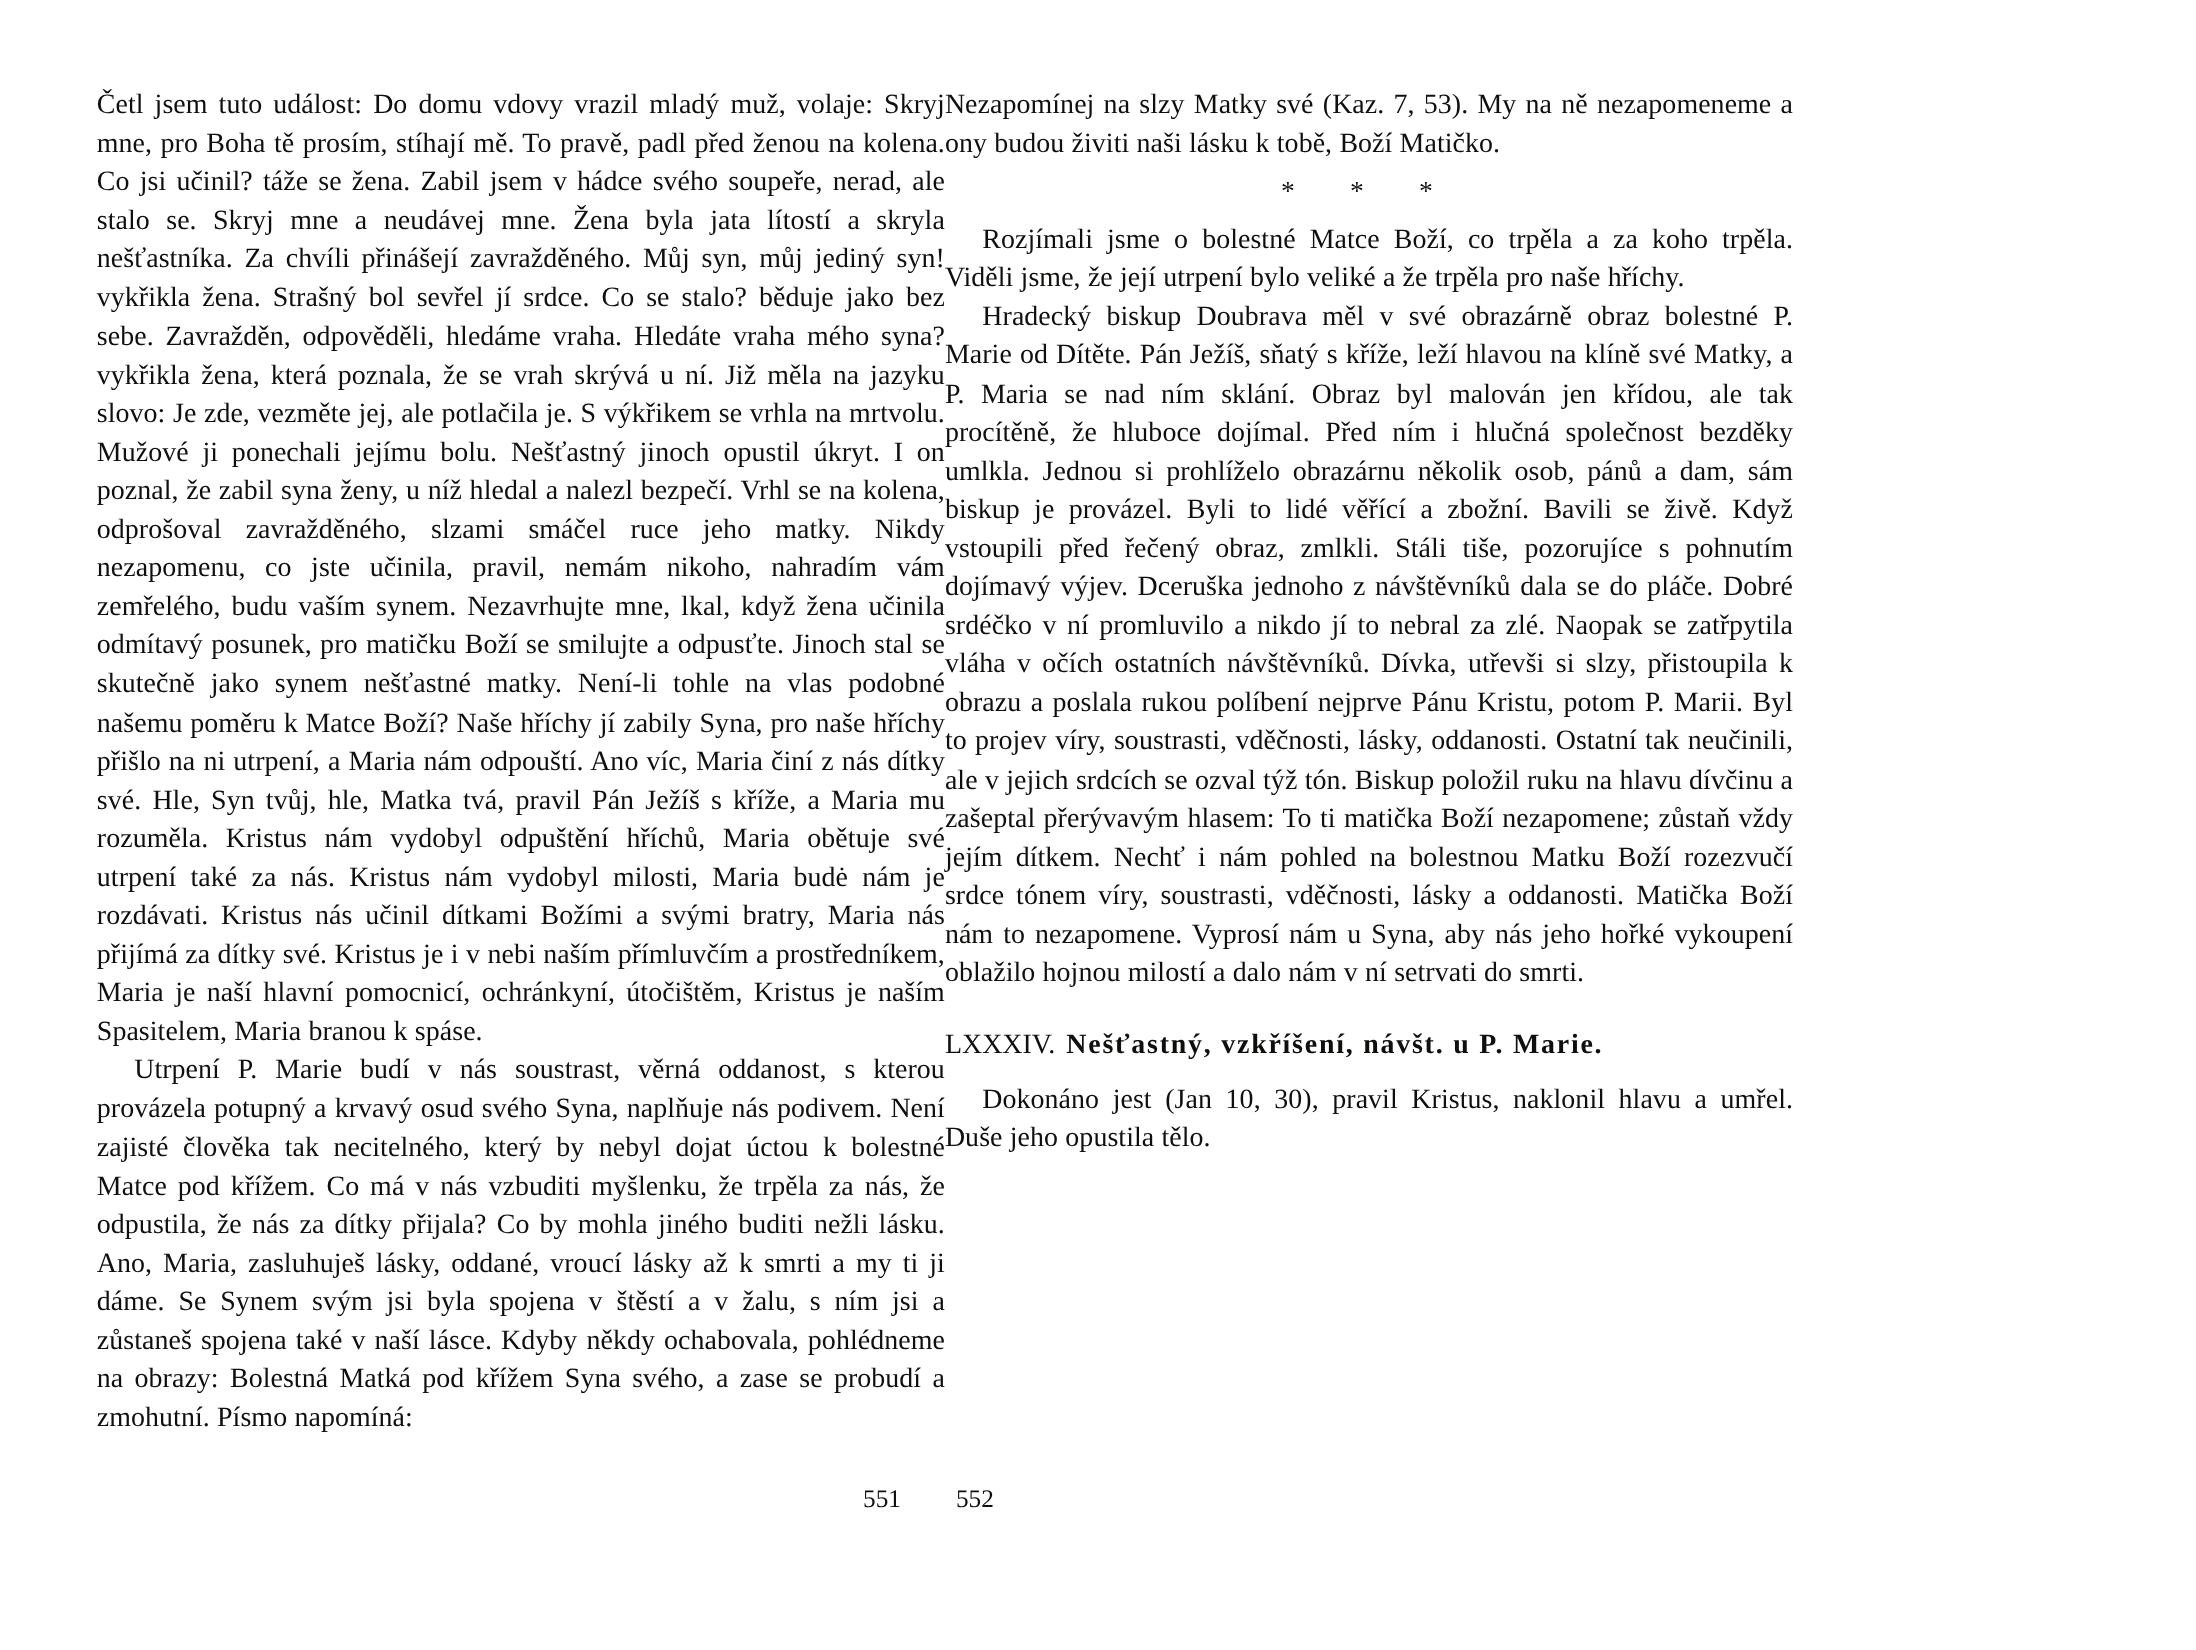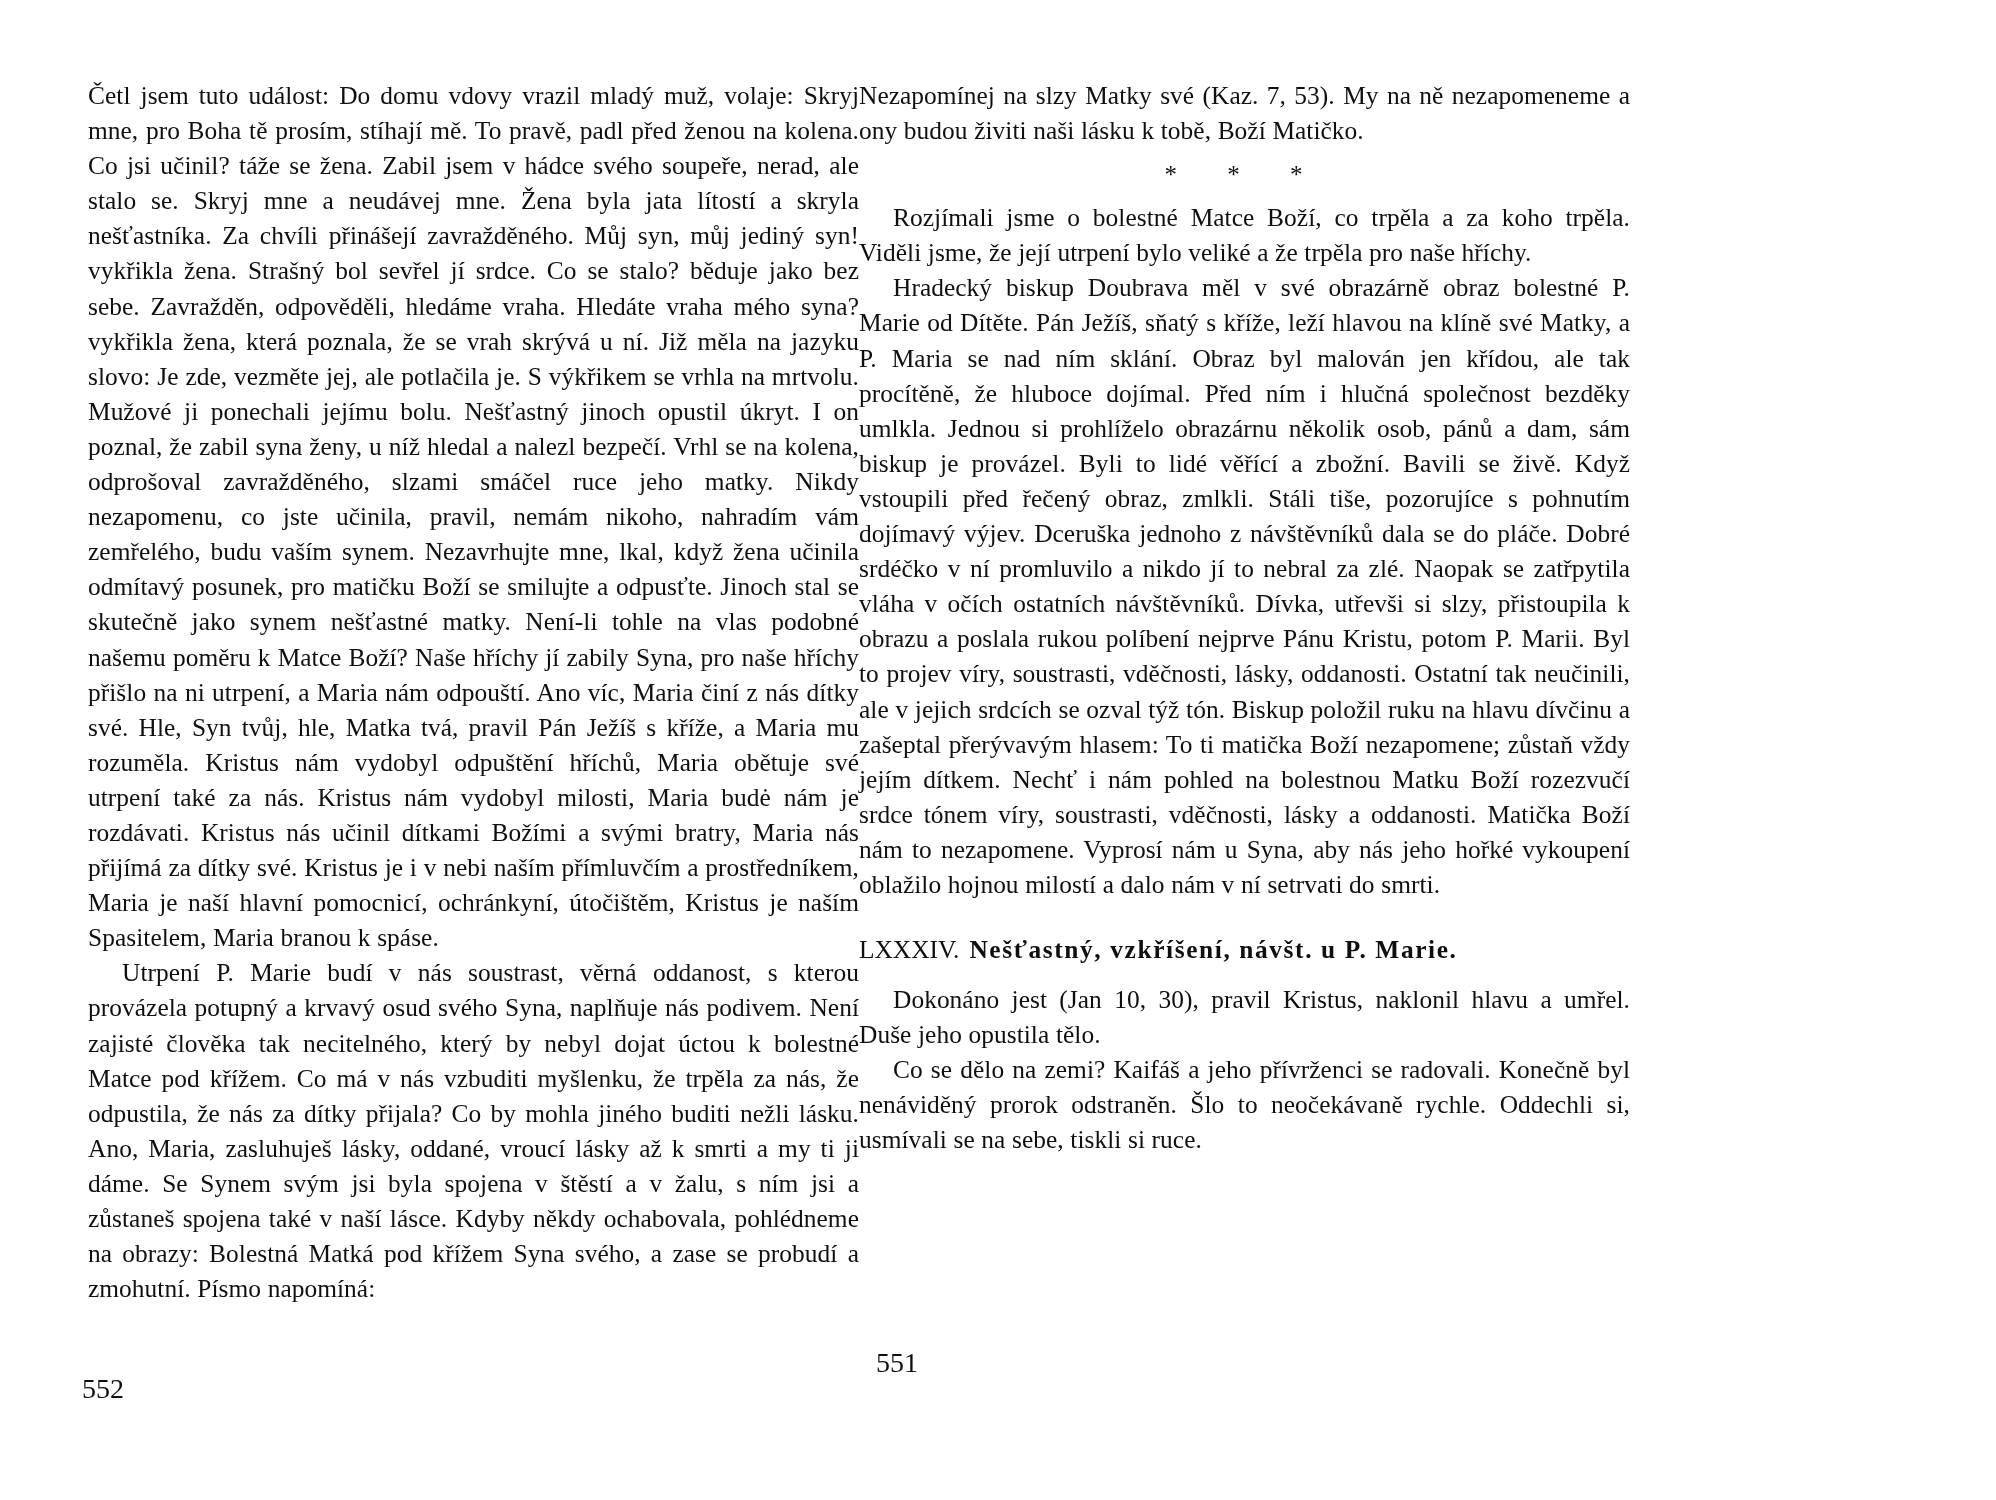--- a/index.html
+++ b/index.html
@@ -71,23 +71,23 @@
     letter-spacing: 1.6px;
     margin-left: 10px;
   }
 
   .folio-row {
     position: absolute;
     left: 74px;
     right: 74px;
     top: 1350px;
     display: flex;
-    flex-direction: column;
+    flex-direction: row;
     justify-content: space-between;
-    font-size: 28px;
+    font-size: 23px;
     line-height: 26px;
   }
   .folio-left {
     width: 872px;
     margin-left: 14px;
     text-align: right;
     padding-right: 42px;
     box-sizing: border-box;
   }
   .folio-right {
@@ -113,21 +113,20 @@
       <p class="para noindent">Nezapomínej na slzy Matky své (Kaz. 7, 53). My na ně nezapomeneme a ony budou živiti naši lásku k tobě, Boží Matičko.</p>
       <div class="sep">* * *</div>
       <p class="para indent">Rozjímali jsme o bolestné Matce Boží, co trpěla a za koho trpěla. Viděli jsme, že její utrpení bylo veliké a že trpěla pro naše hříchy.</p>
       <p class="para indent">Hradecký biskup Doubrava měl v své obrazárně obraz bolestné P. Marie od Dítěte. Pán Ježíš, sňatý s kříže, leží hlavou na klíně své Matky, a P. Maria se nad ním sklání. Obraz byl malován jen křídou, ale tak procítěně, že hluboce dojímal. Před ním i hlučná společnost bezděky umlkla. Jednou si prohlíželo obrazárnu několik osob, pánů a dam, sám biskup je provázel. Byli to lidé věřící a zbožní. Bavili se živě. Když vstoupili před řečený obraz, zmlkli. Stáli tiše, pozorujíce s pohnutím dojímavý výjev. Dceruška jednoho z návštěvníků dala se do pláče. Dobré srdéčko v ní promluvilo a nikdo jí to nebral za zlé. Naopak se zatřpytila vláha v očích ostatních návštěvníků. Dívka, utřevši si slzy, přistoupila k obrazu a poslala rukou políbení nejprve Pánu Kristu, potom P. Marii. Byl to projev víry, soustrasti, vděčnosti, lásky, oddanosti. Ostatní tak neučinili, ale v jejich srdcích se ozval týž tón. Biskup položil ruku na hlavu dívčinu a zašeptal přerývavým hlasem: To ti matička Boží nezapomene; zůstaň vždy jejím dítkem. Nechť i nám pohled na bolestnou Matku Boží rozezvučí srdce tónem víry, soustrasti, vděčnosti, lásky a oddanosti. Matička Boží nám to nezapomene. Vyprosí nám u Syna, aby nás jeho hořké vykoupení oblažilo hojnou milostí a dalo nám v ní setrvati do smrti.</p>
 
       <div class="chapter-head">
         <span class="chapter-num">LXXXIV.</span><span class="chapter-title">Nešťastný, vzkříšení, návšt. u P. Marie.</span>
       </div>
 
       <p class="para indent">Dokonáno jest (Jan 10, 30), pravil Kristus, naklonil hlavu a umřel. Duše jeho opustila tělo.</p>
-      <p class="para indent">Co se dělo na zemi? Kaifáš a jeho přívrženci se radovali. Konečně byl nenáviděný prorok odstraněn. Šlo to neočekávaně rychle. Oddechli si, usmívali se na sebe, tiskli si ruce.</p>
     </div>
 
   </div>
 
   <div class="folio-row">
     <div class="folio-left">551</div>
     <div class="folio-right">552</div>
   </div>
 </div>
 

